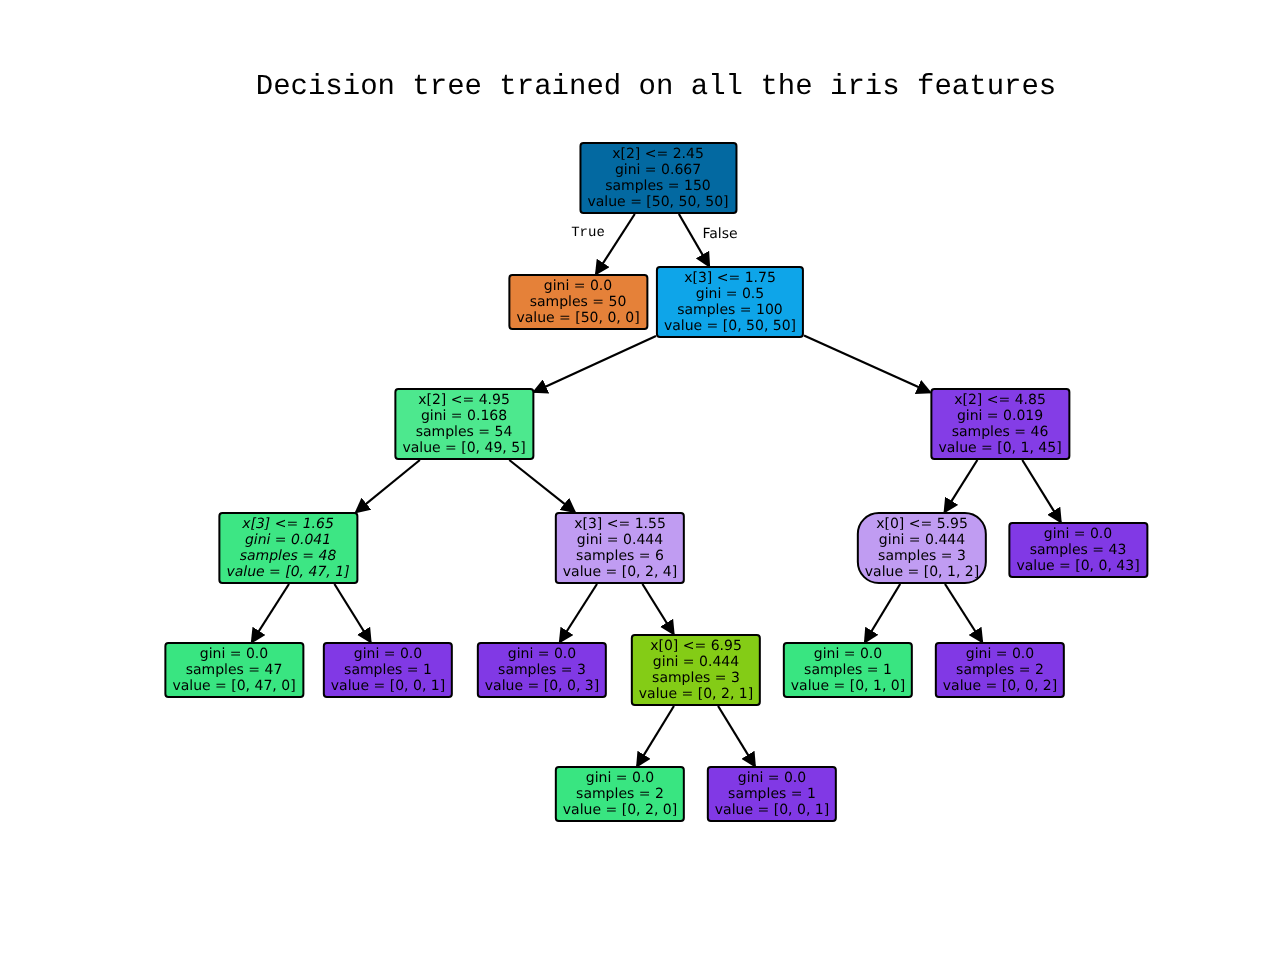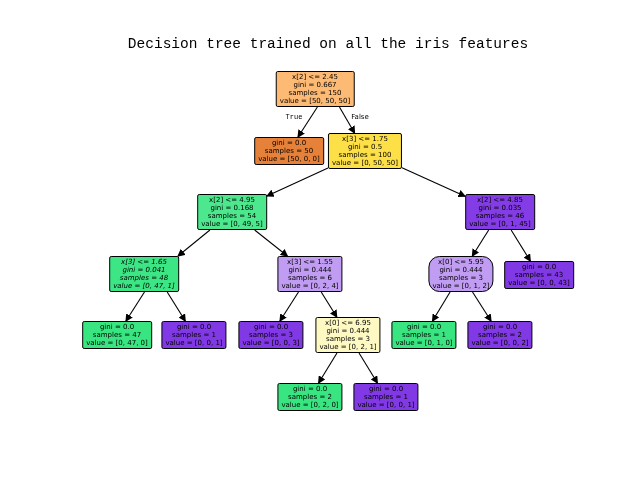--- a/index.html
+++ b/index.html
@@ -78,46 +78,46 @@
       <line x1="167.21311475409837" y1="292" x2="185.27868852459017" y2="321" stroke="#000000" stroke-width="1.1" marker-end="url(#arrowhead)"></line>
       <line x1="298.4918032786885" y1="292" x2="279.95081967213116" y2="321" stroke="#000000" stroke-width="1.1" marker-end="url(#arrowhead)"></line>
       <line x1="321.21311475409834" y1="292" x2="336.78688524590166" y2="317" stroke="#000000" stroke-width="1.1" marker-end="url(#arrowhead)"></line>
       <line x1="450.08196721311475" y1="292" x2="432.4918032786885" y2="321" stroke="#000000" stroke-width="1.1" marker-end="url(#arrowhead)"></line>
       <line x1="472.5081967213115" y1="292" x2="491.04918032786884" y2="321" stroke="#000000" stroke-width="1.1" marker-end="url(#arrowhead)"></line>
       <line x1="336.96774193548384" y1="353" x2="318.5806451612903" y2="383" stroke="#000000" stroke-width="1.1" marker-end="url(#arrowhead)"></line>
       <line x1="359.03225806451616" y1="353" x2="377.4193548387097" y2="383" stroke="#000000" stroke-width="1.1" marker-end="url(#arrowhead)"></line>
     </svg>
 
   <div id="canvas">
-      <div class="node" style="left: 315px; top: 71px; background: #fdba74;">
+      <div class="node" style="left: 329px; top: 71px; background: #0369a1;">
         <div>x[2] &lt;= 2.45</div>
         <div>gini = 0.667</div>
         <div>samples = 150</div>
         <div>value = [50, 50, 50]</div>
       </div>
       <div class="node" style="left: 289px; top: 137px; background: rgb(229, 129, 57);">
         <div>gini = 0.0</div>
         <div>samples = 50</div>
         <div>value = [50, 0, 0]</div>
       </div>
-      <div class="node" style="left: 365px; top: 133px; background: #fde047;">
+      <div class="node" style="left: 365px; top: 133px; background: #0ea5e9;">
         <div>x[3] &lt;= 1.75</div>
         <div>gini = 0.5</div>
         <div>samples = 100</div>
         <div>value = [0, 50, 50]</div>
       </div>
       <div class="node" style="left: 232px; top: 194px; background: rgb(77, 232, 142);">
         <div>x[2] &lt;= 4.95</div>
         <div>gini = 0.168</div>
         <div>samples = 54</div>
         <div>value = [0, 49, 5]</div>
       </div>
       <div class="node" style="left: 500px; top: 194px; background: rgb(132, 61, 230);">
         <div>x[2] &lt;= 4.85</div>
-        <div>gini = 0.035</div>
+        <div>gini = 0.019</div>
         <div>samples = 46</div>
         <div>value = [0, 1, 45]</div>
       </div>
       <div class="node" style="left: 144px; top: 256px; background: rgb(61, 230, 132); font-style: italic;">
         <div>x[3] &lt;= 1.65</div>
         <div>gini = 0.041</div>
         <div>samples = 48</div>
         <div>value = [0, 47, 1]</div>
       </div>
       <div class="node" style="left: 310px; top: 256px; background: rgb(192, 156, 242);">
@@ -145,21 +145,21 @@
       <div class="node" style="left: 194px; top: 321px; background: rgb(129, 57, 229);">
         <div>gini = 0.0</div>
         <div>samples = 1</div>
         <div>value = [0, 0, 1]</div>
       </div>
       <div class="node" style="left: 271px; top: 321px; background: rgb(129, 57, 229);">
         <div>gini = 0.0</div>
         <div>samples = 3</div>
         <div>value = [0, 0, 3]</div>
       </div>
-      <div class="node" style="left: 348px; top: 317px; background: #fef9c3;">
+      <div class="node" style="left: 348px; top: 317px; background: #84cc16;">
         <div>x[0] &lt;= 6.95</div>
         <div>gini = 0.444</div>
         <div>samples = 3</div>
         <div>value = [0, 2, 1]</div>
       </div>
       <div class="node" style="left: 424px; top: 321px; background: rgb(57, 229, 129);">
         <div>gini = 0.0</div>
         <div>samples = 1</div>
         <div>value = [0, 1, 0]</div>
       </div>

